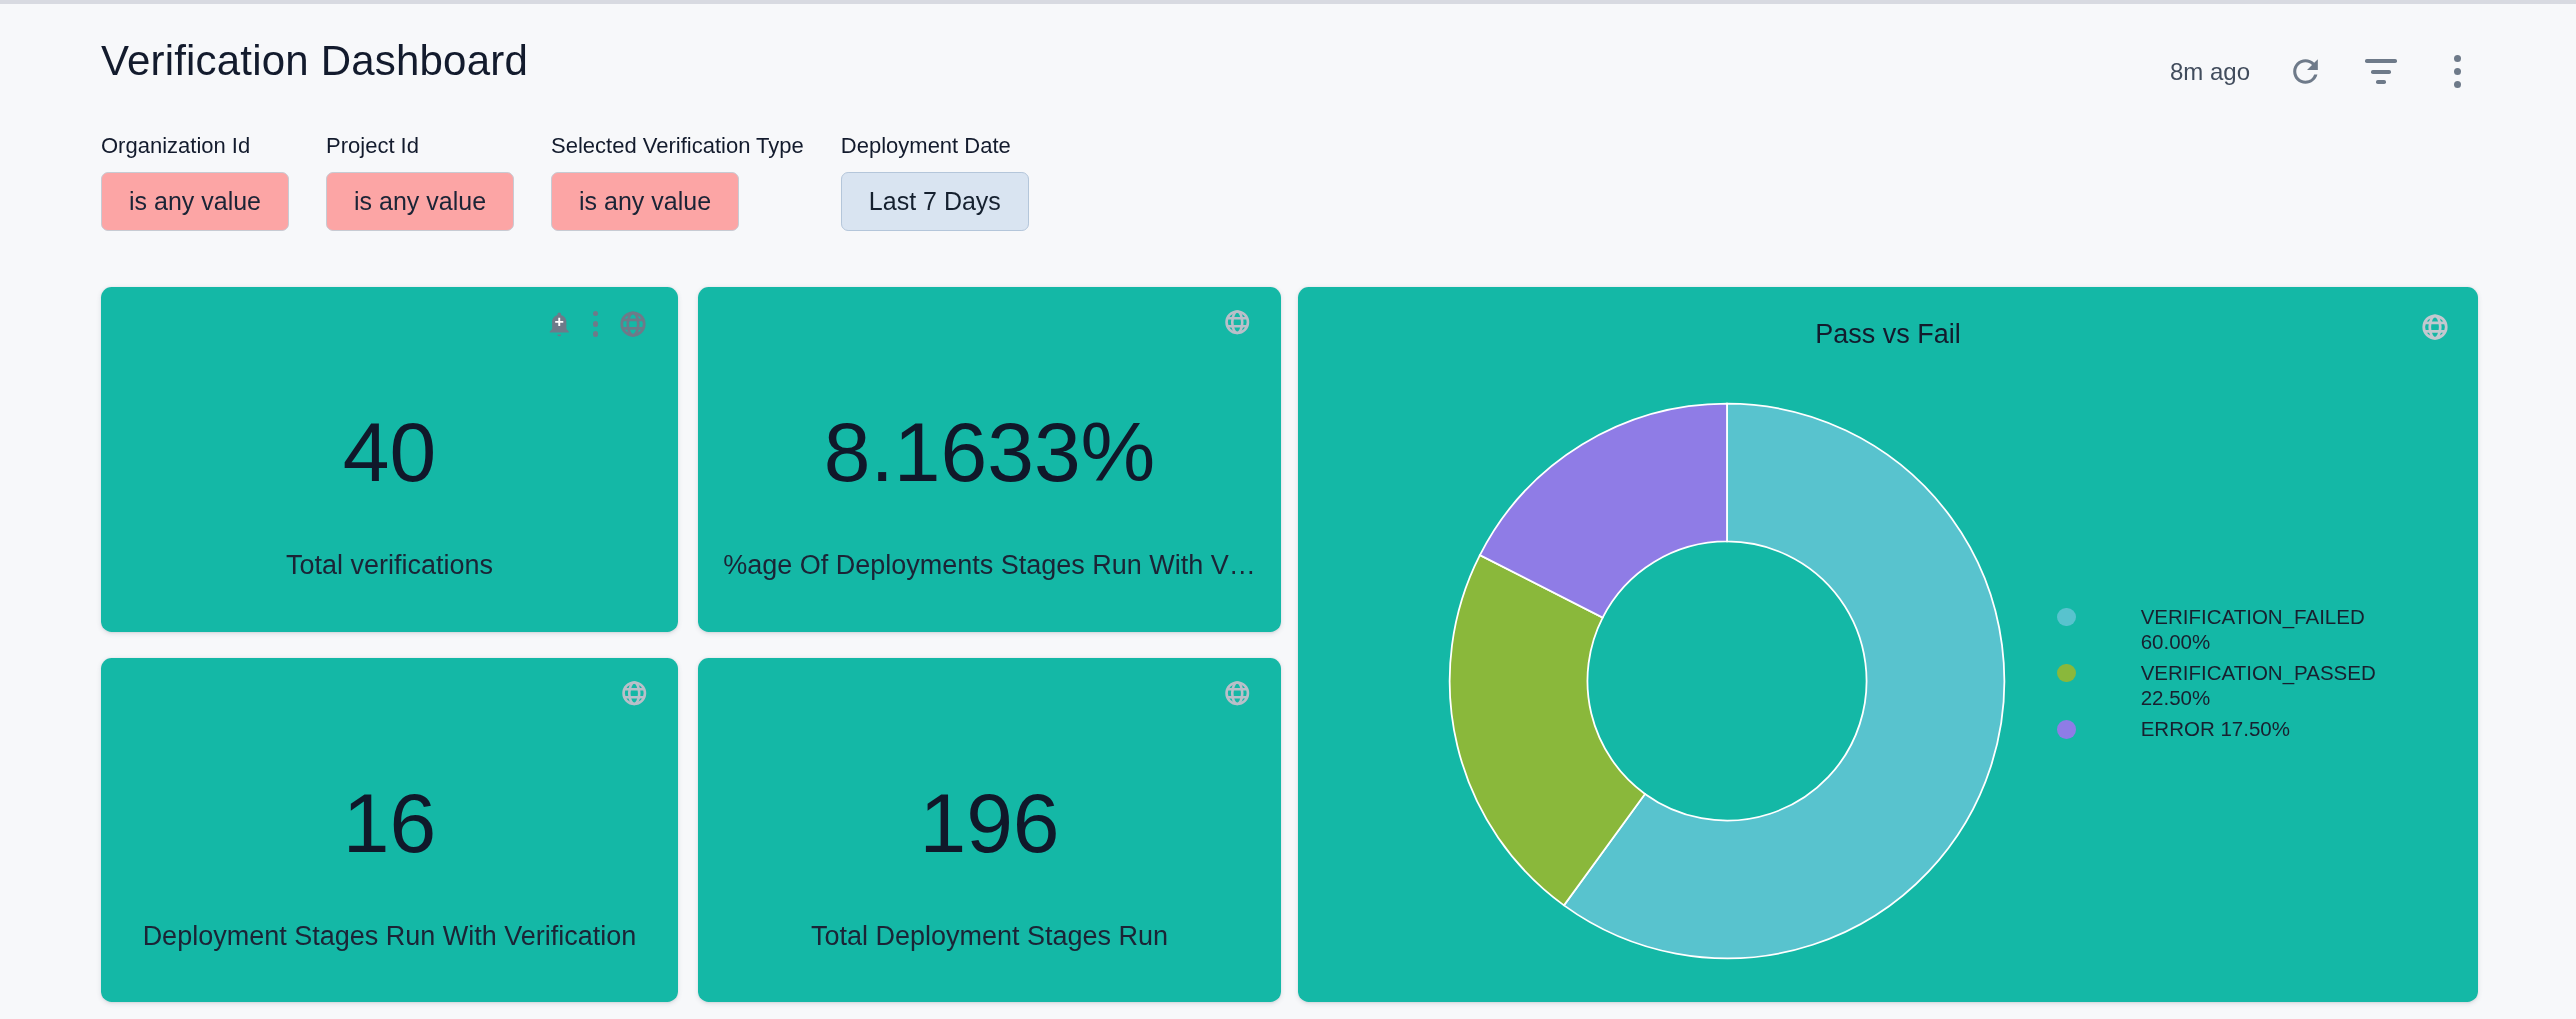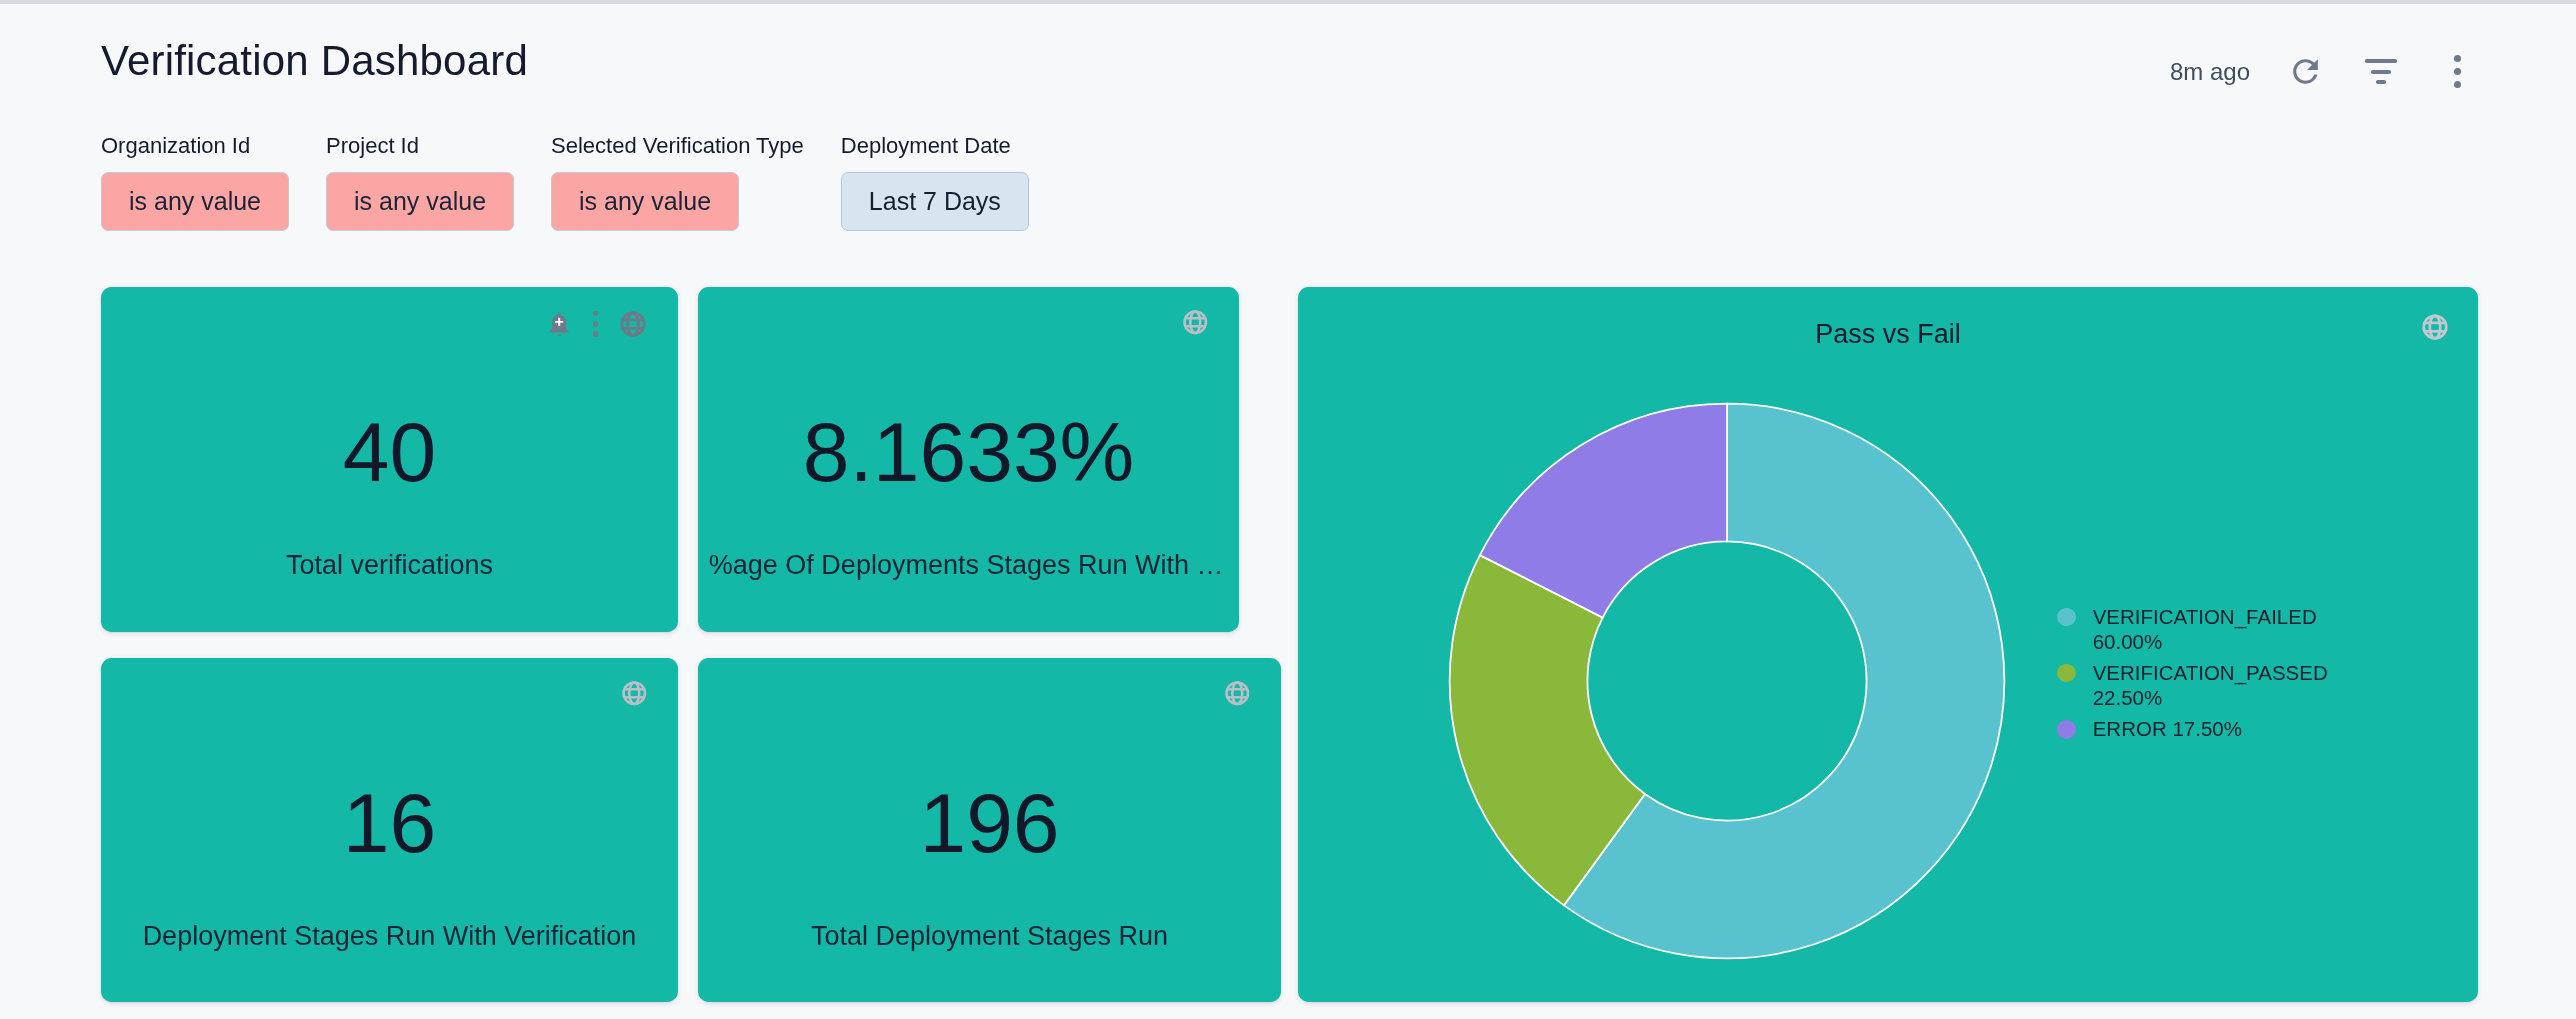--- a/index.html
+++ b/index.html
@@ -54,21 +54,21 @@
   }
   .filter-value-btn.active {
     background: #d9e4f1; border-color: #b4c6da; color: #15202f;
   }
 
   .card {
     position: absolute; background: #14b8a6; border-radius: 10.7px;
     box-shadow: 0 1.8px 5.3px rgba(50,60,80,0.12), 0 0.9px 1.8px rgba(50,60,80,0.08);
   }
   #tile-1 { left: 101px; top: 287px; width: 577px; height: 345px; }
-  #tile-2 { left: 698px; top: 287px; width: 541px; height: 345px; }
+  #tile-2 { left: 698px; top: 287px; width: 583px; height: 345px; }
   #tile-3 { left: 101px; top: 658px; width: 577px; height: 344px; }
   #tile-4 { left: 698px; top: 658px; width: 583px; height: 344px; }
   #chart-card { left: 1298px; top: 287px; width: 1180px; height: 715px; }
 
   .tile-body {
     width: 100%; height: 100%; display: flex; flex-direction: column; align-items: center;
     padding-top: 123px;
     gap: 16px;
   }
   .tile-value {
@@ -85,21 +85,21 @@
   .tile-icon { background: none; border: none; cursor: pointer; display: flex; align-items: center; justify-content: center; padding: 0; }
 
   .chart-title {
     position: absolute; top: 32px; left: 0; width: 100%;
     text-align: center; font-size: 27px; color: #131b2d; font-weight: 400;
   }
   .donut-wrap { position: absolute; left: 149px; top: 114px; width: 560px; height: 560px; }
   .chart-legend {
     position: absolute; left: 759px; top: 317px; display: flex; flex-direction: column; gap: 6.2px;
   }
-  .legend-item { display: flex; align-items: flex-start; cursor: pointer; }
+  .legend-item { display: flex; align-items: flex-start; cursor: pointer; gap: 48px; }
   .legend-dot {
     width: 18.7px; height: 18.7px; border-radius: 50%; flex: 0 0 auto; margin-top: 3.6px; margin-right: 17px;
   }
   .legend-text {
     font-size: 20.5px; line-height: 25px; color: #18202f; max-width: 260px; display: inline-block;
   }
 </style>
 </head>
 <body>
 

